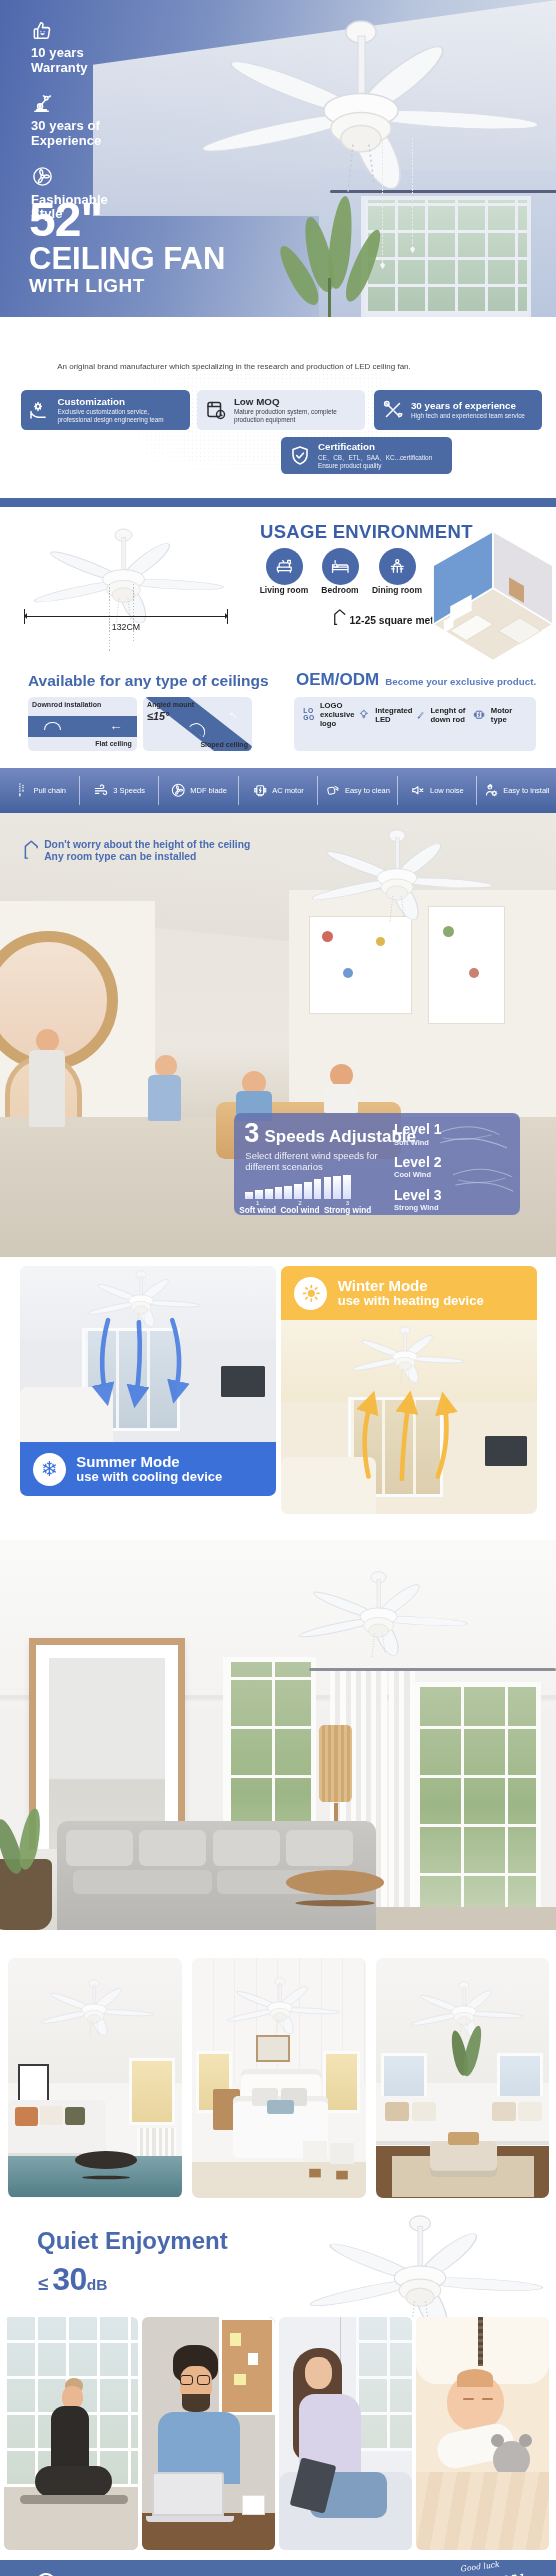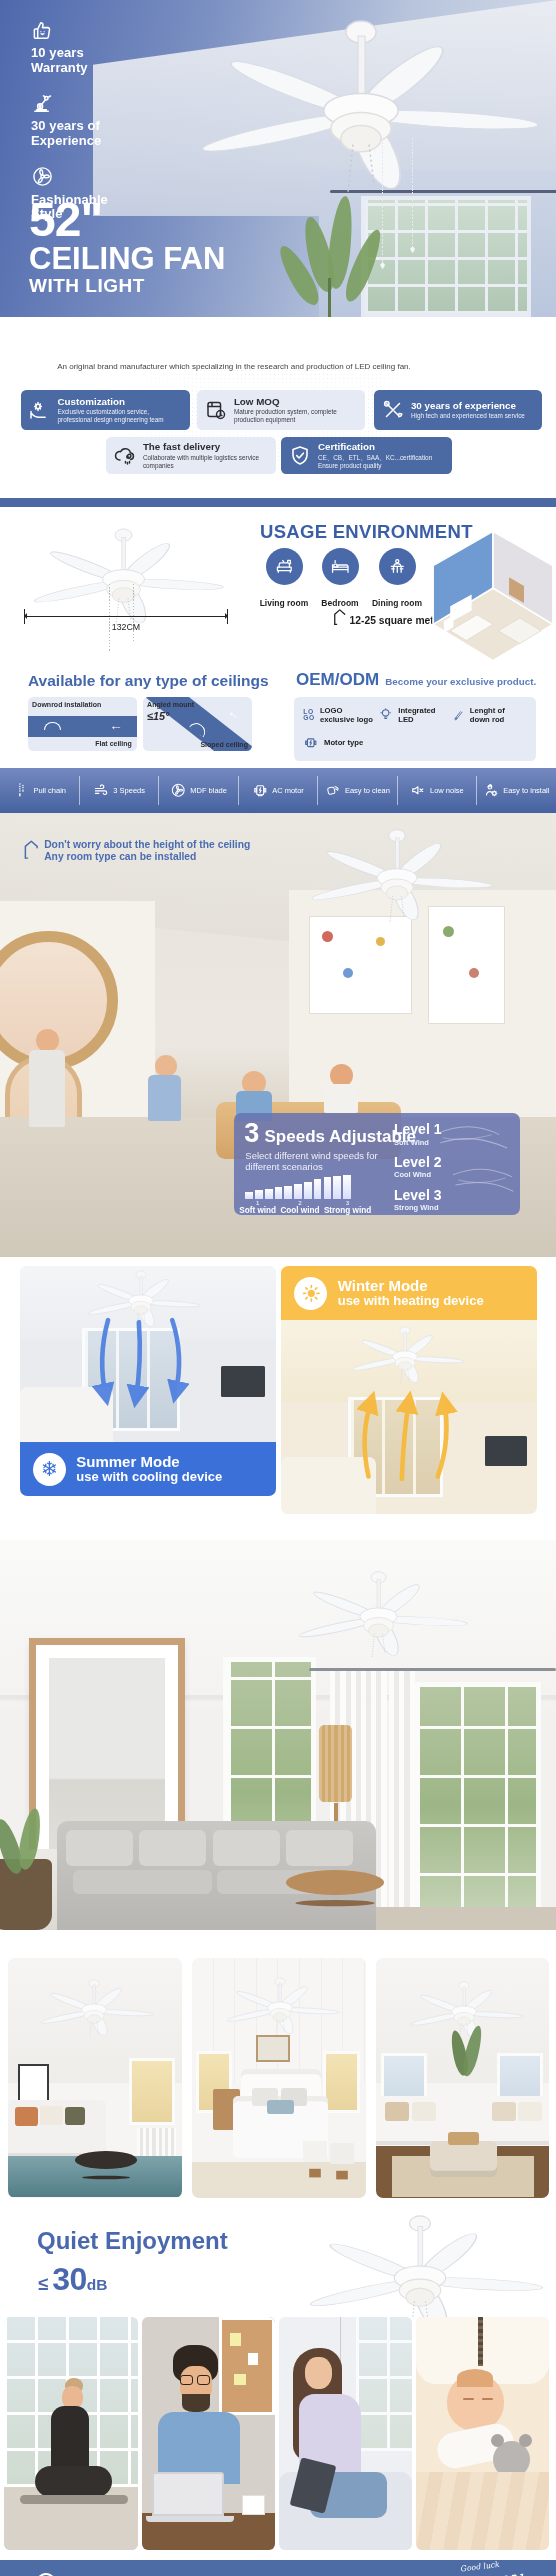--- a/index.html
+++ b/index.html
@@ -49,21 +49,21 @@
   .acard.blue .d { color:#eef1f8; }
   .acard.light .d { color:#3a3c42; }
   .divider { position:absolute; left:0; width:556px; height:9.3px; background:#4b69a4; }
 
   
   #usage { top:507px; height:163px; background:#fff; }
   .usage-h { left:260px; top:14.4px; font-size:18.5px; font-weight:800; color:#3b5fa6; letter-spacing:0.3px; }
   .room { position:absolute; width:54px; text-align:center; }
   .room-circle { width:37px; height:37px; margin:0 auto; border-radius:50%; background:#4a69a8; display:flex; align-items:center; justify-content:center; }
   .room-circle svg { width:20.6px; height:20.6px; color:#fff; }
-  .room-label { margin-top:13px; font-size:8.5px; font-weight:600; color:#1f1f1f; }
+  .room-label { margin-top:0; font-size:8.5px; font-weight:600; color:#1f1f1f; }
   .dim-line { left:25px; top:109px; width:202px; height:1px; background:#232323; }
   .dim-line::before,.dim-line::after { content:""; position:absolute; top:-2.6px; border:3.1px solid transparent; }
   .dim-line::before { left:-1px; border-right-color:#232323; border-left:0; }
   .dim-line::after { right:-1px; border-left-color:#232323; border-right:0; }
   .dim-tick { position:absolute; top:-7.2px; width:1px; height:15.5px; background:#232323; }
   .dim-label { left:25px; top:115px; width:202px; text-align:center; font-size:8.8px; color:#232323; }
   .area-note { left:332px; top:101px; display:flex; align-items:flex-end; gap:2.1px; color:#1d1d1d; }
   .area-note svg { width:15.5px; height:17.5px; }
   .area-text { font-size:10.3px; font-weight:bold; }
   .fan-chain-a { left:109px; top:77px; width:0.8px; height:67px; background:repeating-linear-gradient(180deg,#b9bdc6 0 1.5px,transparent 1.5px 3.1px); }
@@ -75,22 +75,22 @@
   .ccard { position:absolute; top:27px; width:109px; height:54px; background:#e6eaf4; border-radius:5.2px; overflow:hidden; }
   .ccard .cap { position:absolute; font-size:7px; font-weight:600; color:#2b2d33; }
   .cband { position:absolute; left:0; top:18.5px; width:109px; height:21.6px; background:#4b69a2; }
   .cband-diag { position:absolute; left:18.5px; top:-20.6px; width:155px; height:27px; background:#4b69a2; transform:rotate(38deg); transform-origin:0 0; }
   .carrow { position:absolute; color:#fff; font-size:13.4px; font-weight:bold; }
   .canopy { position:absolute; width:17.5px; height:8.8px; border-radius:50% 50% 0 0/100% 100% 0 0; border:1.3px solid #fff; border-bottom:none; }
   .angle-txt { position:absolute; font-size:10.8px; font-weight:800; color:#2b2d33; font-style:italic; }
   .oem-h { left:296px; top:0; display:flex; align-items:baseline; gap:6.2px; }
   .oem-h .big { font-size:17px; font-weight:800; color:#3f68b0; }
   .oem-h .small { font-size:9.8px; font-weight:600; color:#5b7cbc; }
-  .oemcard { left:294px; top:27px; width:242px; height:64px; background:#e6eaf4; border-radius:5.2px;
-     display:grid; grid-template-columns:1fr 1fr 1fr; grid-template-rows:1fr 1fr; padding:4.1px 9.3px; }
+  .oemcard { left:294px; top:27px; width:242px; height:54px; background:#e6eaf4; border-radius:5.2px;
+     display:grid; grid-template-columns:1fr 1fr 1fr 1fr; grid-template-rows:1fr 1fr; padding:4.1px 9.3px; }
   .oemitem { display:flex; align-items:center; gap:5.2px; }
   .oemitem svg { width:15.5px; height:15.5px; color:#4b69a2; }
   .oemitem .lg { font-size:6.7px; font-weight:800; color:#4b69a2; line-height:.95; letter-spacing:0.5px; }
   .oemitem .lbl { font-size:7.7px; font-weight:600; color:#222; }
 
   
   #bar { top:768px; height:45px; background:linear-gradient(180deg,#7589c0 0%,#45629f 100%); display:flex; }
   .fitem { flex:1; display:flex; flex-direction:row; align-items:center; justify-content:center; gap:3.6px; color:#fff; position:relative; }
   .fitem:not(:last-child)::after { content:""; position:absolute; right:0; top:8.2px; bottom:8.2px; width:0.5px; background:rgba(255,255,255,.55); }
   .fitem svg { width:16.5px; height:16.5px; }
@@ -336,32 +336,20 @@
         <path d="M5 5l6.5 6.5M17 17l-4-4"></path>
           <circle cx="5.8" cy="5.8" r="2.2"></circle>
         <path d="M18.5 5.5 8 16M5.5 18.5 8 16"></path>
           <path d="M18 18.8c1.6-.2 2.6-1.2 2.8-2.8l-2.3-.6-1.1 1.1z"></path>
       </svg>
       <div>
         <div class="t">30 years of experience</div>
         <div class="d">High tech and experienced team service</div>
       </div>
     </div>
-    <div class="acard light" style="left:106px;top:120px;width:170px;height:37px">
-      <svg viewBox="0 0 24 24" fill="none" stroke="#2b2d33" stroke-width="1.5" stroke-linecap="round" stroke-linejoin="round">
-        <path d="M7 16a4.2 4.2 0 1 1 .6-8.3 5.2 5.2 0 0 1 9.8 1.1 3.4 3.4 0 0 1 .4 6.7"></path>
-        <path d="M14.5 11.5c.9-1 2.4-1.3 3.3-.9.3 1-.1 2.4-1 3.3l-.6.6-2.3-2.3z"></path>
-          <circle cx="14.6" cy="13.4" r="0.7"></circle>
-        <path d="M12.5 17.5v1.5M14.5 18.5v1.5M16.5 17.5v1.5"></path>
-      </svg>
-      <div>
-        <div class="t">The fast delivery</div>
-        <div class="d">Collaborate with multiple logistics service companies</div>
-      </div>
-    </div>
     <div class="acard blue" style="left:281px;top:120px;width:171px;height:37px">
       <svg viewBox="0 0 24 24" fill="none" stroke="currentColor" stroke-width="1.6" stroke-linecap="round" stroke-linejoin="round">
         <path d="M12 3l7 2.6v5.2c0 4.6-3 7.6-7 9.2-4-1.6-7-4.6-7-9.2V5.6z"></path>
           <path d="M8.7 11.6l2.4 2.4 4.3-4.8"></path>
       </svg>
       <div>
         <div class="t">Certification</div>
         <div class="d">CE、CB、ETL、SAA、KC...certification Ensure product quality</div>
       </div>
     </div>

